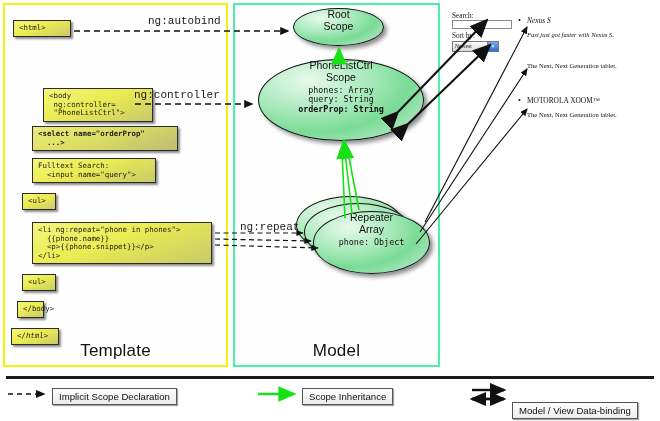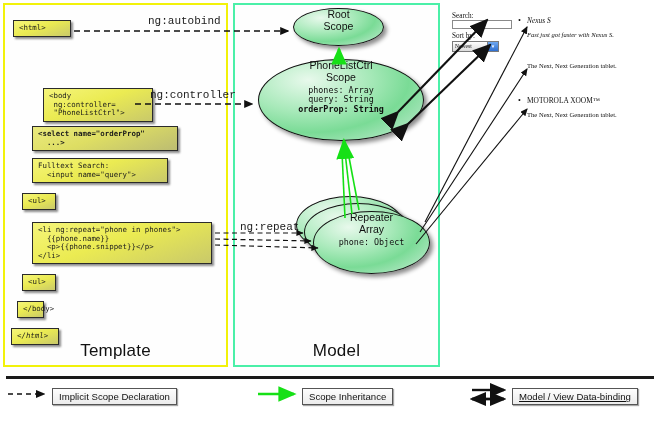--- a/index.html
+++ b/index.html
@@ -24,21 +24,21 @@
            box-shadow:2px 2px 2px rgba(0,0,0,.45);
            font-family:"DejaVu Sans Mono","Liberation Mono",monospace;
            font-size:7.4px;line-height:8.6px;color:#1b1b1b;
            padding:3px 5px;white-space:pre;}
   .codebox.bold{font-weight:bold;
            background:linear-gradient(160deg,#eaea7e 0%,#dede63 45%,#bcbc72 100%);}
 
   #box-html     {left:13px; top:20px;  width:58px;}
   #box-body     {left:30px; top:88px;  width:110px;margin-left:13px;}
   #box-select   {left:32px; top:126px; width:146px;}
-  #box-search   {left:32px; top:158px; width:136px;}
+  #box-search   {left:32px; top:158px; width:124px;}
   #box-ul1      {left:22px; top:193px; width:34px;}
   #box-li       {left:32px; top:222px; width:180px;}
   #box-ul2      {left:22px; top:274px; width:34px;}
   #box-bodyend  {left:17px; top:301px; width:27px;}
   #box-htmlend  {left:11px; top:328px; width:48px;font-style:italic;}
 
   
   .ellipse{position:absolute;box-sizing:border-box;border-radius:50%;
            border:1.6px solid #111;
            background:radial-gradient(ellipse at 30% 25%,#e8f9ec 0%,#a7e9b9 38%,#7adb96 62%,#cfeedb 100%);
@@ -79,36 +79,36 @@
   .phone-snippet{font-family:"Liberation Serif",serif;font-size:6.6px;color:#111;
                  margin-top:6px;line-height:8px;padding-left:9px;}
   #phone-0{top:4px;font-style:italic;}
   #phone-1{top:44px;}
   #phone-2{top:84px;}
 
   
   .edge-label{position:absolute;font-family:Liberation Mono, monospace;
               font-size:11px;color:#1b1b1b;white-space:nowrap;}
   #lab-autobind  {left:148px;top:15px;}
-  #lab-controller{left:134px;top:89px;margin-left:16px;}
+  #lab-controller{left:134px;top:89px;}
   #lab-repeat    {left:240px;top:221px;}
 
   
   svg.ov{position:absolute;left:0;top:0;width:660px;height:421px;pointer-events:none;}
 
   
   #legend{position:absolute;left:0;top:374px;width:660px;height:47px;}
   #legend-rule{position:absolute;left:6px;top:2px;width:648px;height:2.5px;background:#1a1a1a;}
   .leg-box{position:absolute;box-sizing:border-box;border:1px solid #555;
            background:linear-gradient(#fdfdfd,#ececec);
            box-shadow:1px 1px 1px rgba(0,0,0,.35);
            font-size:9.6px;color:#111;padding:2px 6px;white-space:nowrap;line-height:11px;}
   #leg-box-0{left:52px; top:14px;}
   #leg-box-1{left:302px;top:14px;}
-  #leg-box-2{left:512px;top:14px;text-decoration:underline;}
+  #leg-box-2{left:512px;top:28px;}
 </style>
 </head>
 <body>
 
 <div id="root">
 
   <div class="panel" id="panel-template">
     <div class="panel-label">Template</div>
   </div>
   <div class="panel" id="panel-model">

